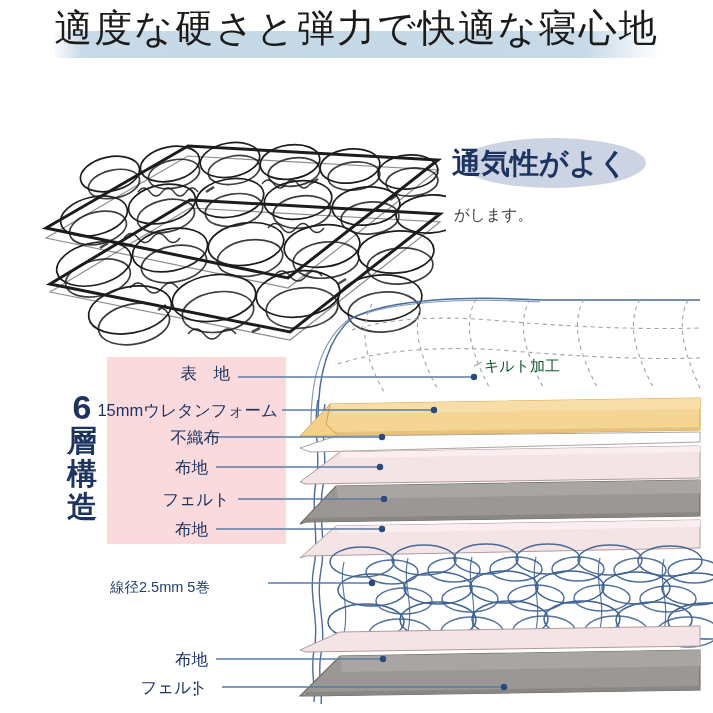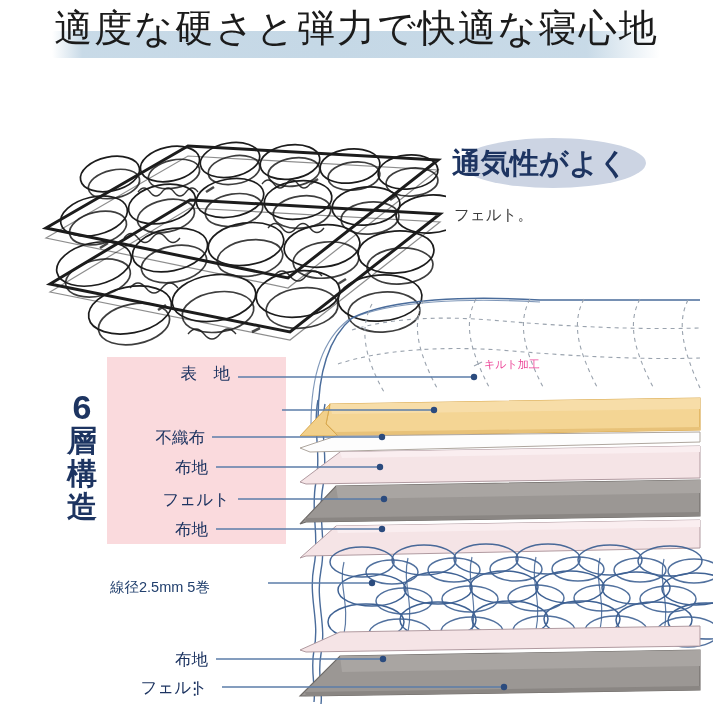--- a/index.html
+++ b/index.html
@@ -149,22 +149,22 @@
     font-size: 14.5px;
     text-align: center;
     margin-top: 6px;
     color: #22406e;
   }
 
   #quilt-label {
     position: absolute;
     left: 484px;
     top: 357px;
-    font-size: 11px;
-    color: #ec4899;
+    font-size: 15px;
+    color: #14532d;
     white-space: nowrap;
   }
 
   #ellipsis {
     position: absolute;
     left: 186px;
     top: 682px;
     font-size: 17px;
     color: #1d3461;
     line-height: 14px;
@@ -276,21 +276,21 @@
           <path d="M300 196 l8 -5"></path>
         </g>
       </g>
     </svg>
   </div>
 
   <div id="bonnell-block">
     <div id="bonnell-ellipse"></div>
     <div id="bonnell-heading">通気性がよく</div>
     <div id="bonnell-body">
-      <div>フェルト。</div>
+      <div>がします。</div>
     </div>
   </div>
 
   <div id="pink-panel"></div>
 
   <div id="six-layer">
     <span class="num">6</span>
     <span class="ch">層</span>
     <span class="ch">構</span>
     <span class="ch">造</span>
@@ -448,22 +448,23 @@
       </g>
 
       <g stroke="#9aa3ae" stroke-width="1.1" fill="none">
         <path d="M474 366 L482 362"></path>
       </g>
     </g>
   </svg>
 
   <div class="callout" style="left:60px; top:364px; width:170px;">表　地</div>
 
-
-  <div class="callout" style="left:60px; top:428px; width:145px;">不織布</div>
+  <div class="callout" style="left:40px; top:401px; width:238px;">15mmウレタンフォーム</div>
+
+  <div class="callout" style="left:75px; top:428px; width:145px;">不織布</div>
 
   <div class="callout" style="left:60px; top:458px; width:148px;">布地</div>
 
   <div class="callout" style="left:60px; top:490px; width:170px;">フェルト</div>
 
   <div class="callout" style="left:60px; top:520px; width:148px;">布地</div>
 
   <div class="callout" style="left:60px; top:572px; width:200px;">
     <span class="sub">線径2.5mm 5巻</span>
   </div>

